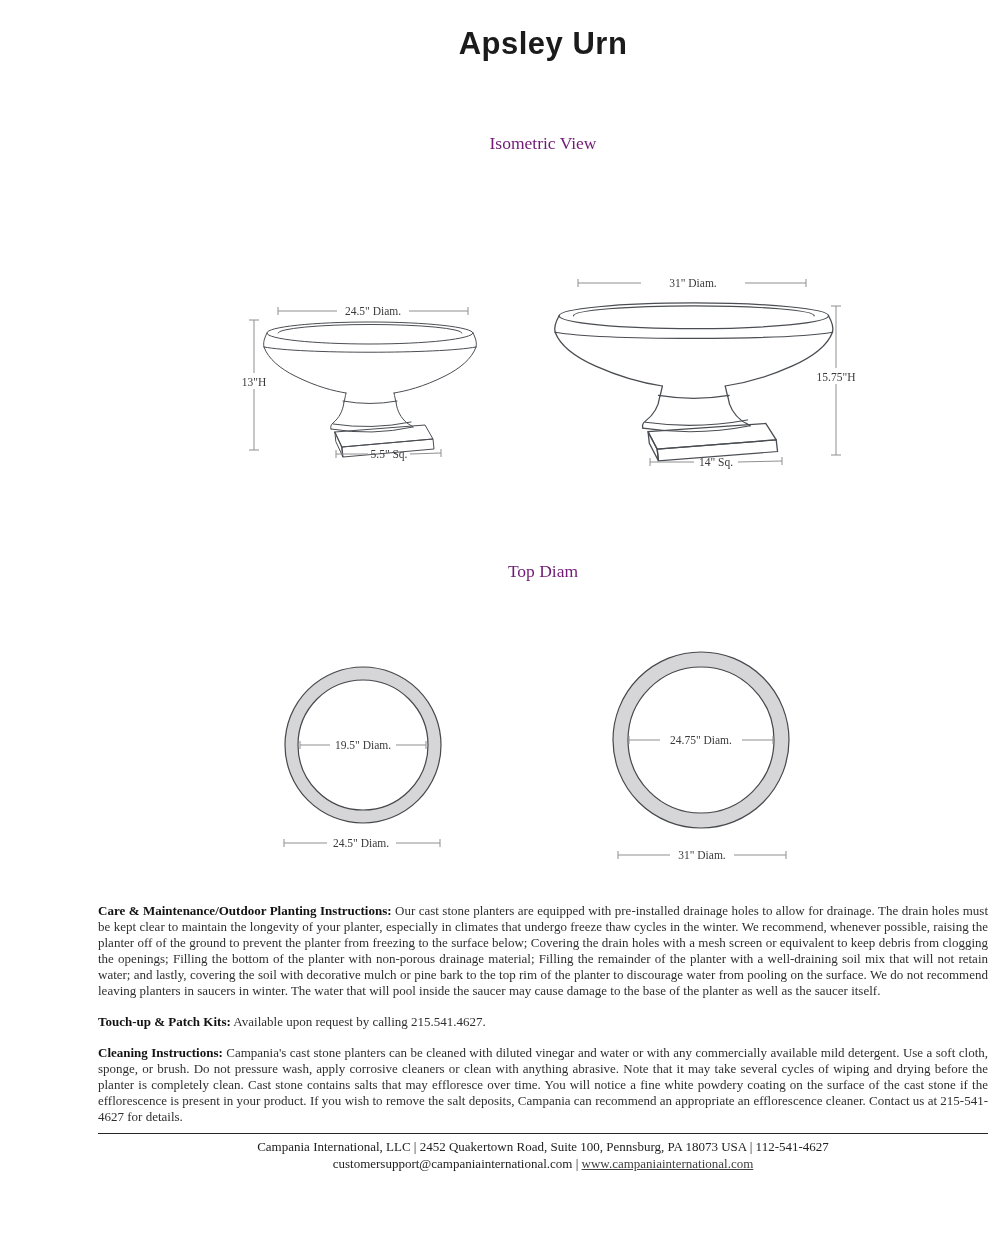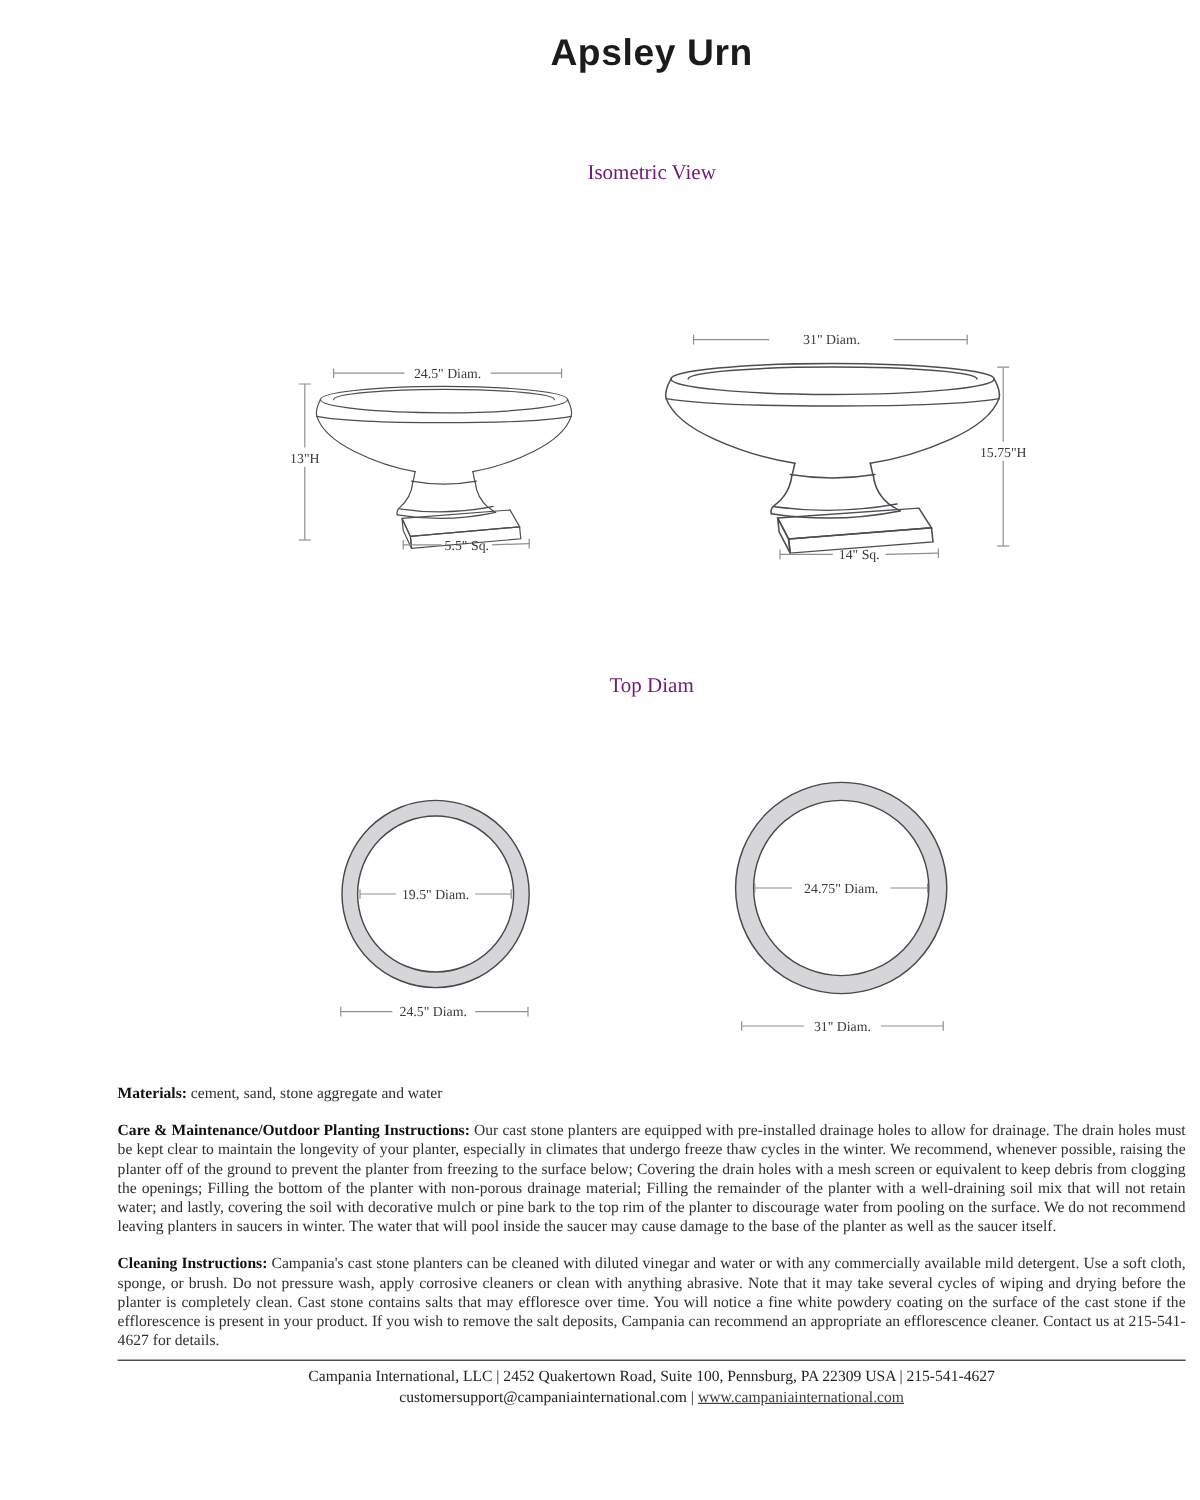--- a/index.html
+++ b/index.html
@@ -162,31 +162,31 @@
     <g>
       <line class="dimline" x1="575" y1="271" x2="575" y2="279"></line>
       <line class="dimline" x1="575" y1="275" x2="627" y2="275"></line>
       <text x="659" y="279" text-anchor="middle">31" Diam.</text>
       <line class="dimline" x1="691" y1="275" x2="743" y2="275"></line>
       <line class="dimline" x1="743" y1="271" x2="743" y2="279"></line>
     </g>
   </svg>
 
   <div class="textblock">
-    <p><b>Materials:</b><span> cement, sand, stone aggregate and water</span></p>
 
     <p class="justify"><b>Care &amp; Maintenance/Outdoor Planting Instructions:</b><span> Our cast stone planters are equipped with pre-installed drainage holes to allow for drainage. The drain holes must be kept clear to maintain the longevity of your planter, especially in climates that undergo freeze thaw cycles in the winter.  We recommend, whenever possible, raising the planter off of the ground to prevent the planter from freezing to the surface below; Covering the drain holes with a mesh screen or equivalent to keep debris from clogging the openings; Filling the bottom of the planter with non-porous drainage material; Filling the remainder of the planter with a well-draining soil mix that will not retain water; and lastly, covering the soil with decorative mulch or pine bark to the top rim of the planter to discourage water from pooling on the surface. We do not recommend leaving planters in saucers in winter. The water that will pool inside the saucer may cause damage to the base of the planter as well as the saucer itself.</span></p>
 
+    <p><b>Touch-up &amp; Patch Kits:</b><span> Available upon request by calling 215.541.4627.</span></p>
 
     <p class="justify" style="margin-bottom:0;"><b>Cleaning Instructions:</b><span> Campania's cast stone planters can be cleaned with diluted vinegar and water or with any commercially available mild detergent. Use a soft cloth, sponge, or brush. Do not pressure wash, apply corrosive cleaners or clean with anything abrasive. Note that it may take several cycles of wiping and drying before the planter is completely clean. Cast stone contains salts that may effloresce over time. You will notice a fine white powdery coating on the surface of the cast stone if the efflorescence is present in your product. If you wish to remove the salt deposits, Campania can recommend an appropriate an efflorescence cleaner. Contact us at 215-541-4627 for details.</span></p>
 
     <hr class="footer-rule">
 
     <div class="footer">
-      <div>Campania International, LLC | 2452 Quakertown Road, Suite 100, Pennsburg, PA 22309 USA | 215-541-4627</div>
+      <div>Campania International, LLC | 2452 Quakertown Road, Suite 100, Pennsburg, PA 18073 USA | 112-541-4627</div>
       <div>
         <span>customersupport@campaniainternational.com</span>
         <span>|</span>
         <a class="site-link">www.campaniainternational.com</a>
       </div>
     </div>
   </div>
 
 </div>
 

